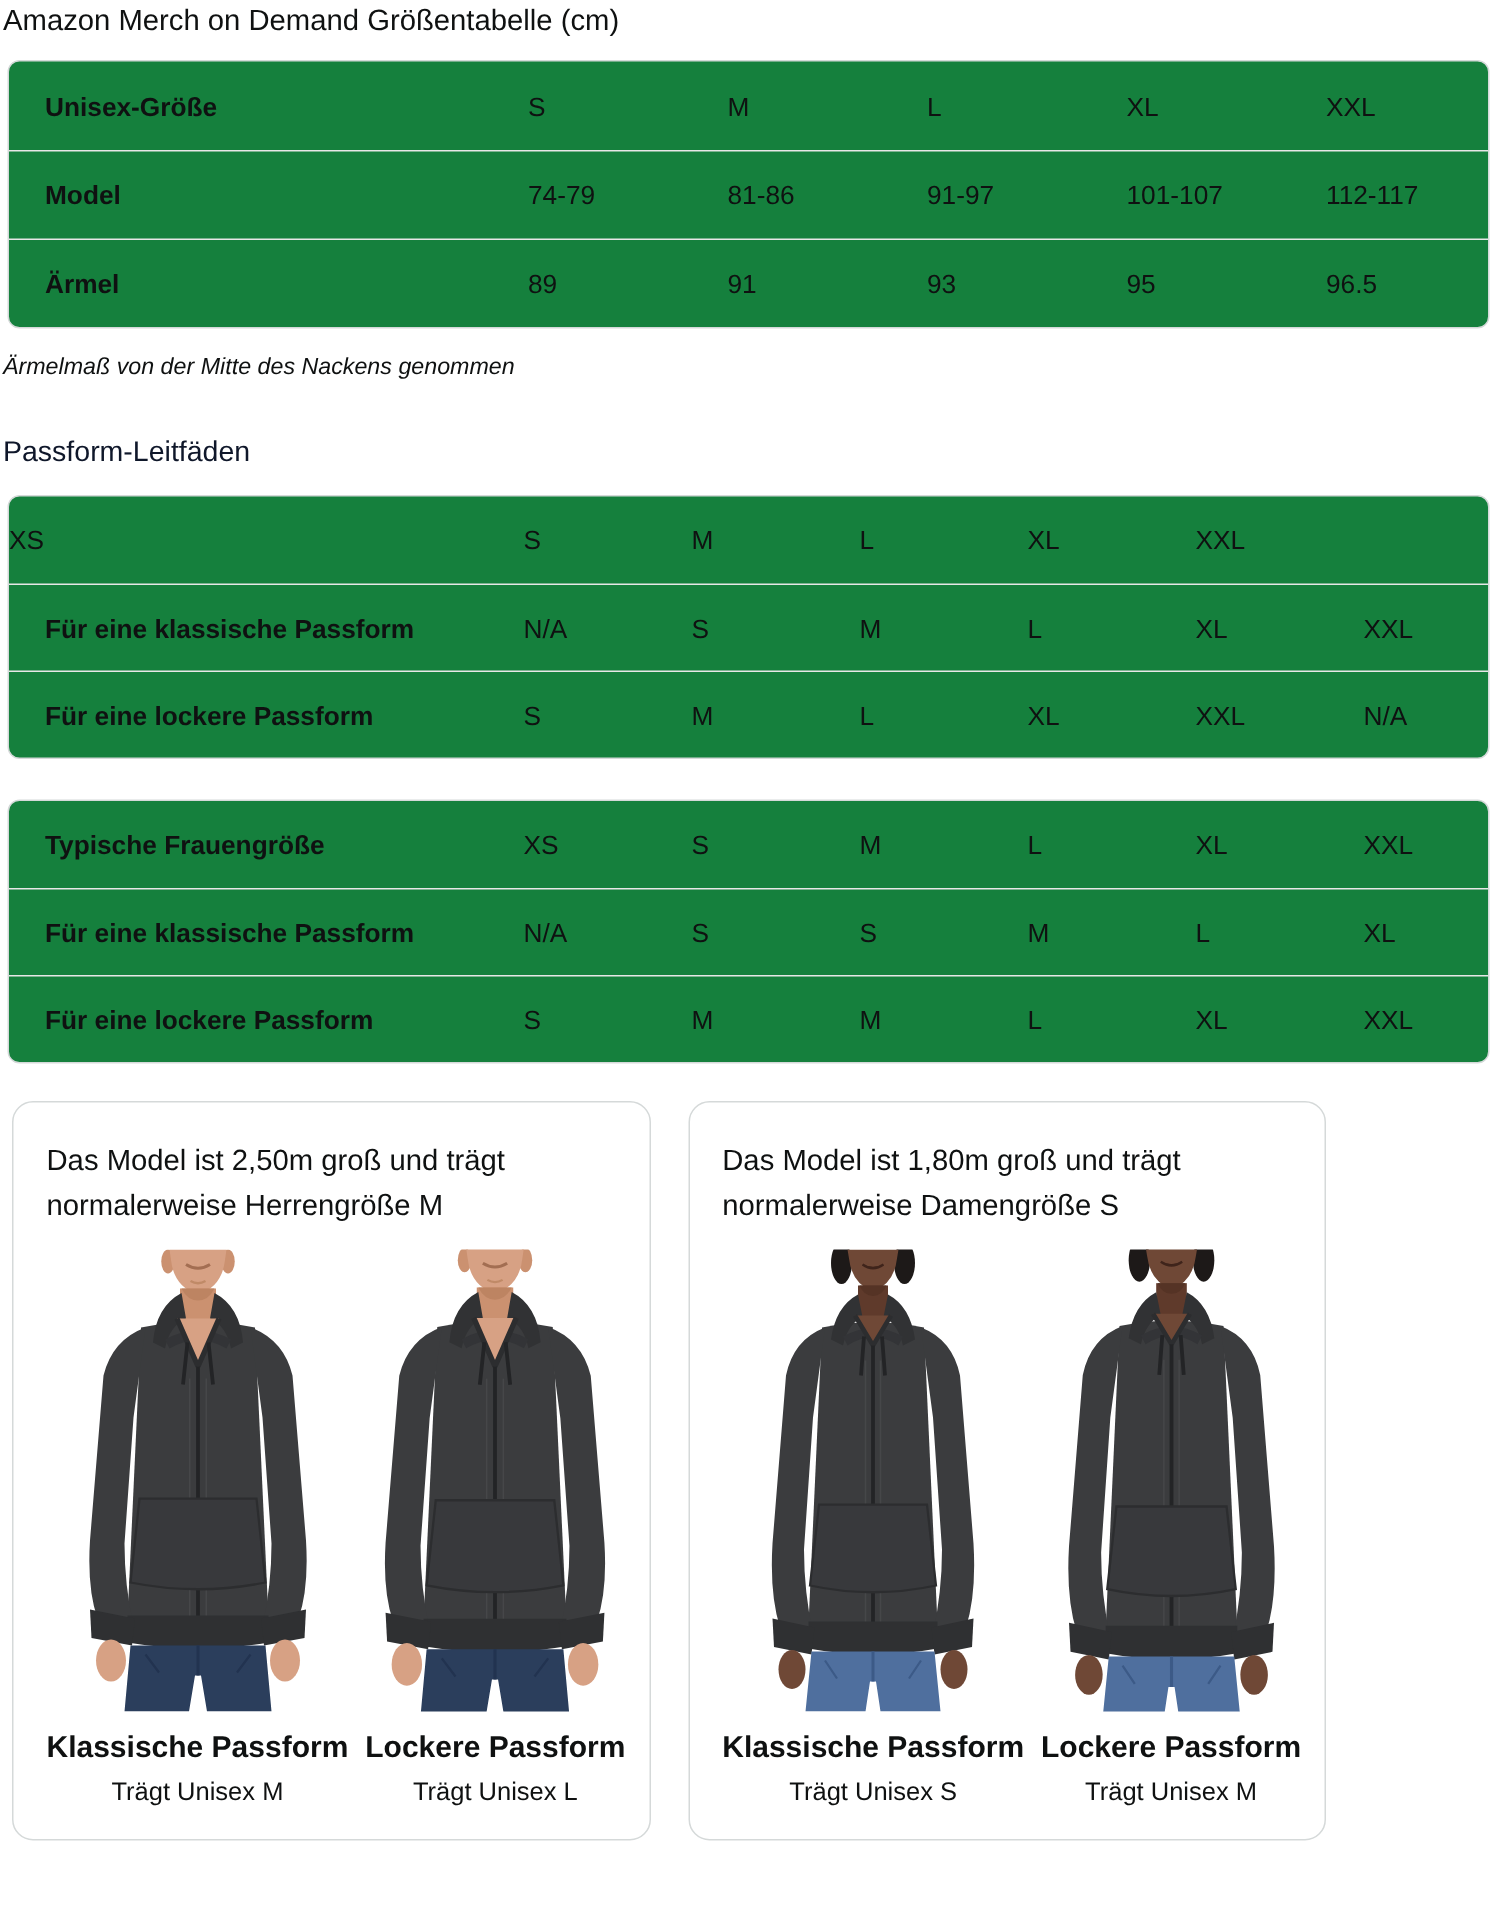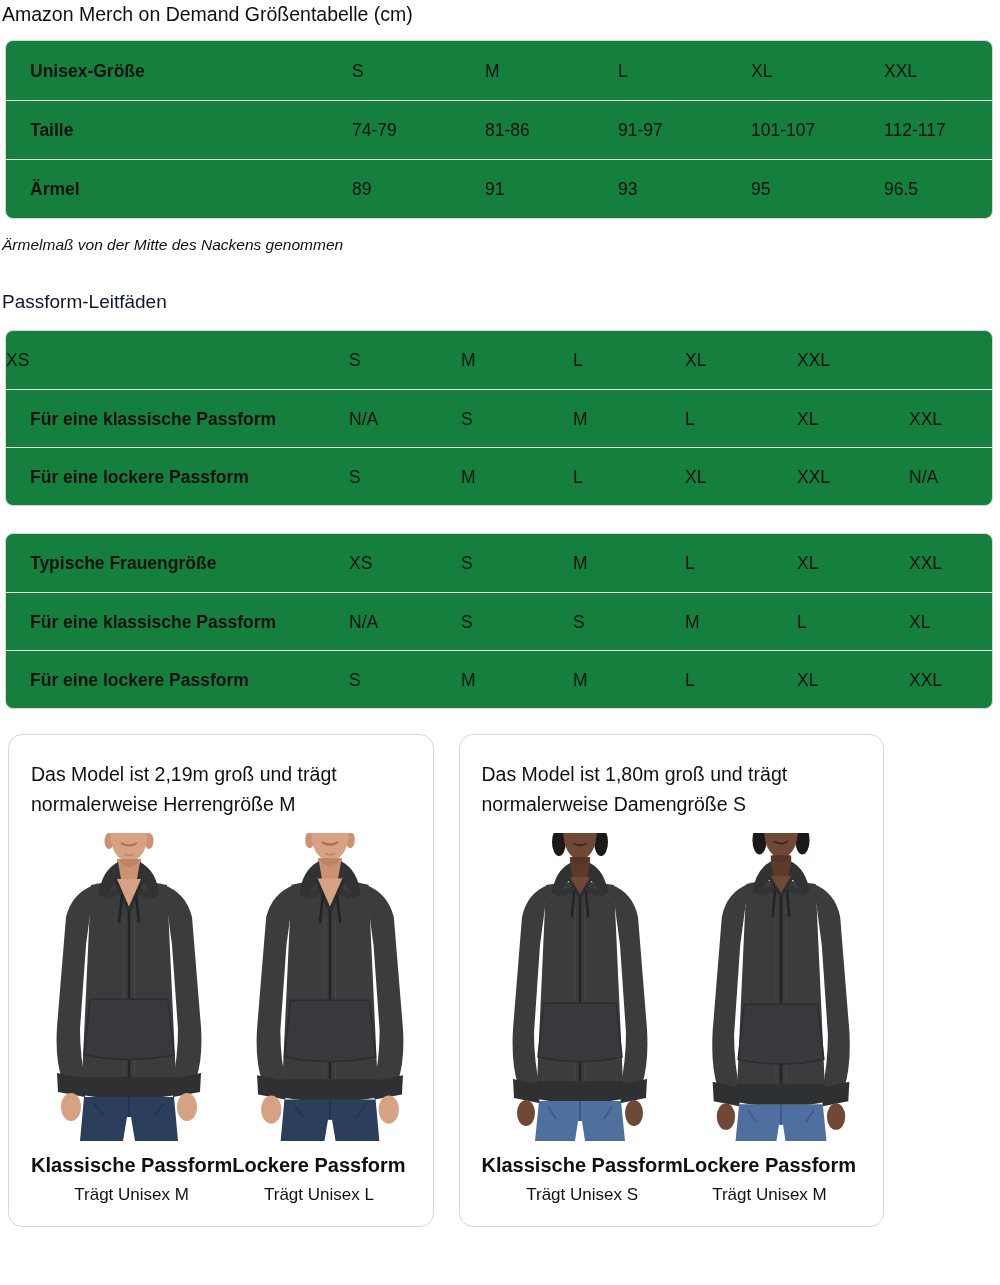--- a/index.html
+++ b/index.html
@@ -45,21 +45,21 @@
 
   
   .cards-row { display: flex; gap: 25px; margin: 25px 8px 0 8px; }
   .model-card {
     flex: 1; height: 493px;
     border: 1px solid #d5d9d9; border-radius: 14px;
     padding: 24px 18px 18px 22px; background: #fff; overflow: hidden;
   }
   .card-desc { font-size: 19.5px; line-height: 30px; color: #0f1111; max-width: 400px; }
   .figures { display: flex; margin-top: 14px; }
-  .figures figure { flex: 1; display: flex; flex-direction: column; align-items: flex-start; }
+  .figures figure { flex: 1; display: flex; flex-direction: column; align-items: center; }
   svg.model-photo { width: 196px; height: 308px; display: block; }
   figcaption { margin-top: 12px; text-align: center; }
   .cap-title { font-size: 20px; font-weight: 700; line-height: 24px; color: #0f1111; white-space: nowrap; }
   .cap-sub   { font-size: 17px; font-weight: 400; line-height: 24px; margin-top: 6px; color: #0f1111; white-space: nowrap; }
   .defs-hidden { position: absolute; width: 0; height: 0; overflow: hidden; }
 </style>
 </head>
 <body>
 
 <svg class="defs-hidden" aria-hidden="true">
@@ -154,21 +154,21 @@
   <section class="table-card size-grid mt-table1">
     <div class="trow">
       <div class="cell label">Unisex-Größe</div>
       <div class="cell">S</div>
       <div class="cell">M</div>
       <div class="cell">L</div>
       <div class="cell">XL</div>
       <div class="cell">XXL</div>
     </div>
     <div class="trow">
-      <div class="cell label">Taille</div>
+      <div class="cell label">Model</div>
       <div class="cell">74-79</div>
       <div class="cell">81-86</div>
       <div class="cell">91-97</div>
       <div class="cell">101-107</div>
       <div class="cell">112-117</div>
     </div>
     <div class="trow">
       <div class="cell label">Ärmel</div>
       <div class="cell">89</div>
       <div class="cell">91</div>
@@ -237,21 +237,21 @@
       <div class="cell">M</div>
       <div class="cell">L</div>
       <div class="cell">XL</div>
       <div class="cell">XXL</div>
     </div>
   </section>
 
   <div class="cards-row">
 
     <div class="model-card">
-      <p class="card-desc">Das Model ist 2,19m groß und trägt normalerweise Herrengröße M</p>
+      <p class="card-desc">Das Model ist 2,50m groß und trägt normalerweise Herrengröße M</p>
       <div class="figures">
         <figure>
           <svg class="model-photo" viewBox="0 0 196 308" role="img">
               <use href="#model-male"></use>
             </svg>
           <figcaption>
             <div class="cap-title">Klassische Passform</div>
             <div class="cap-sub">Trägt Unisex M</div>
           </figcaption>
         </figure>

